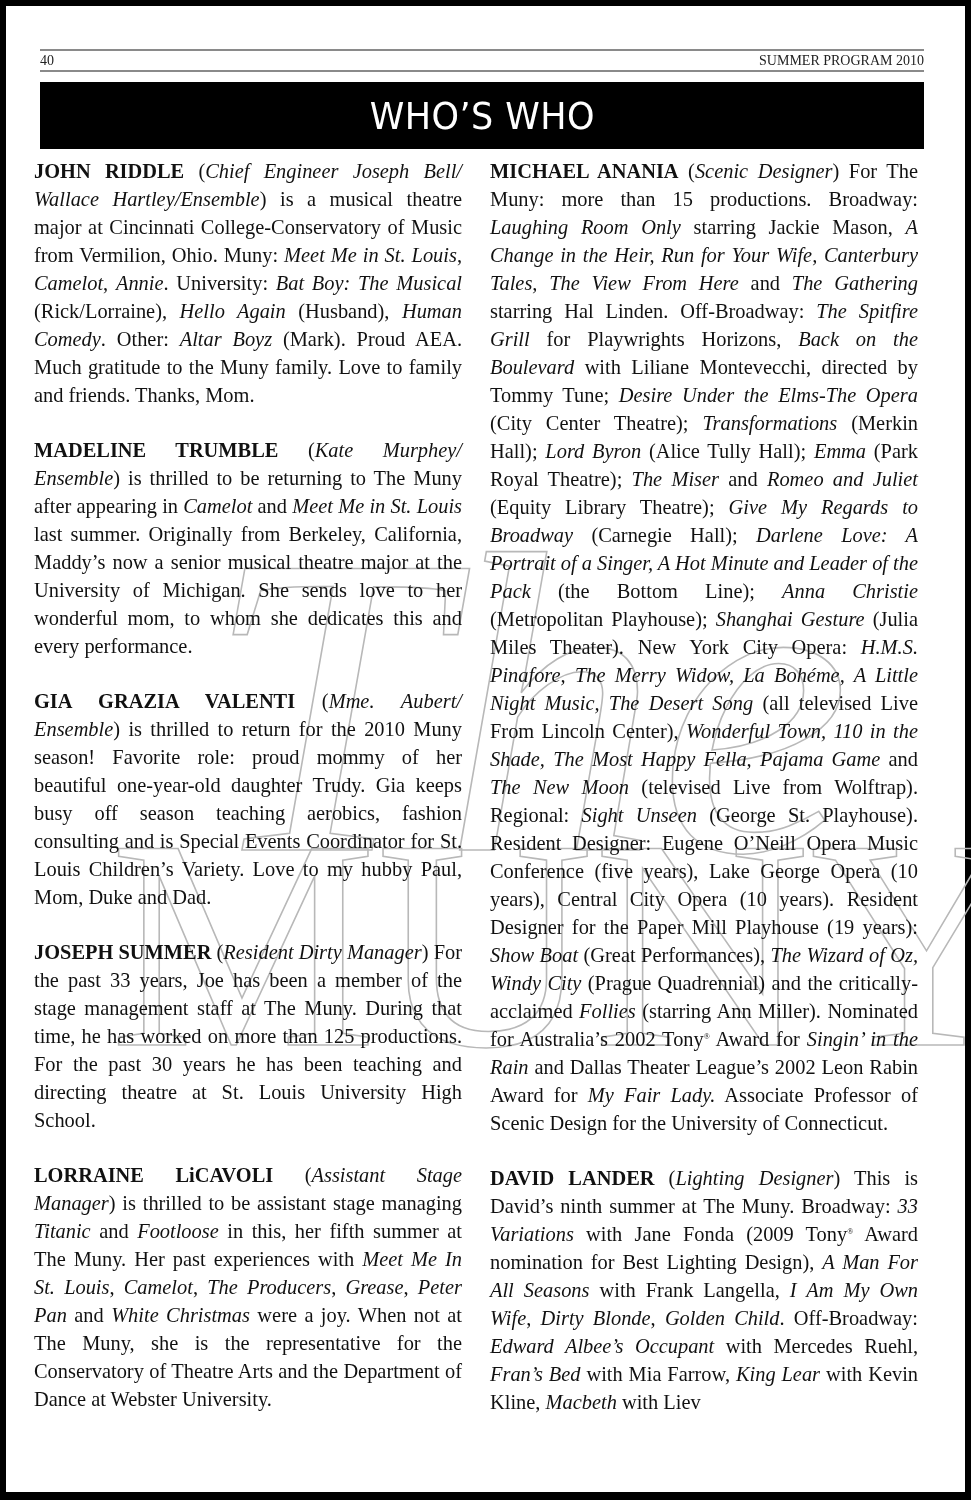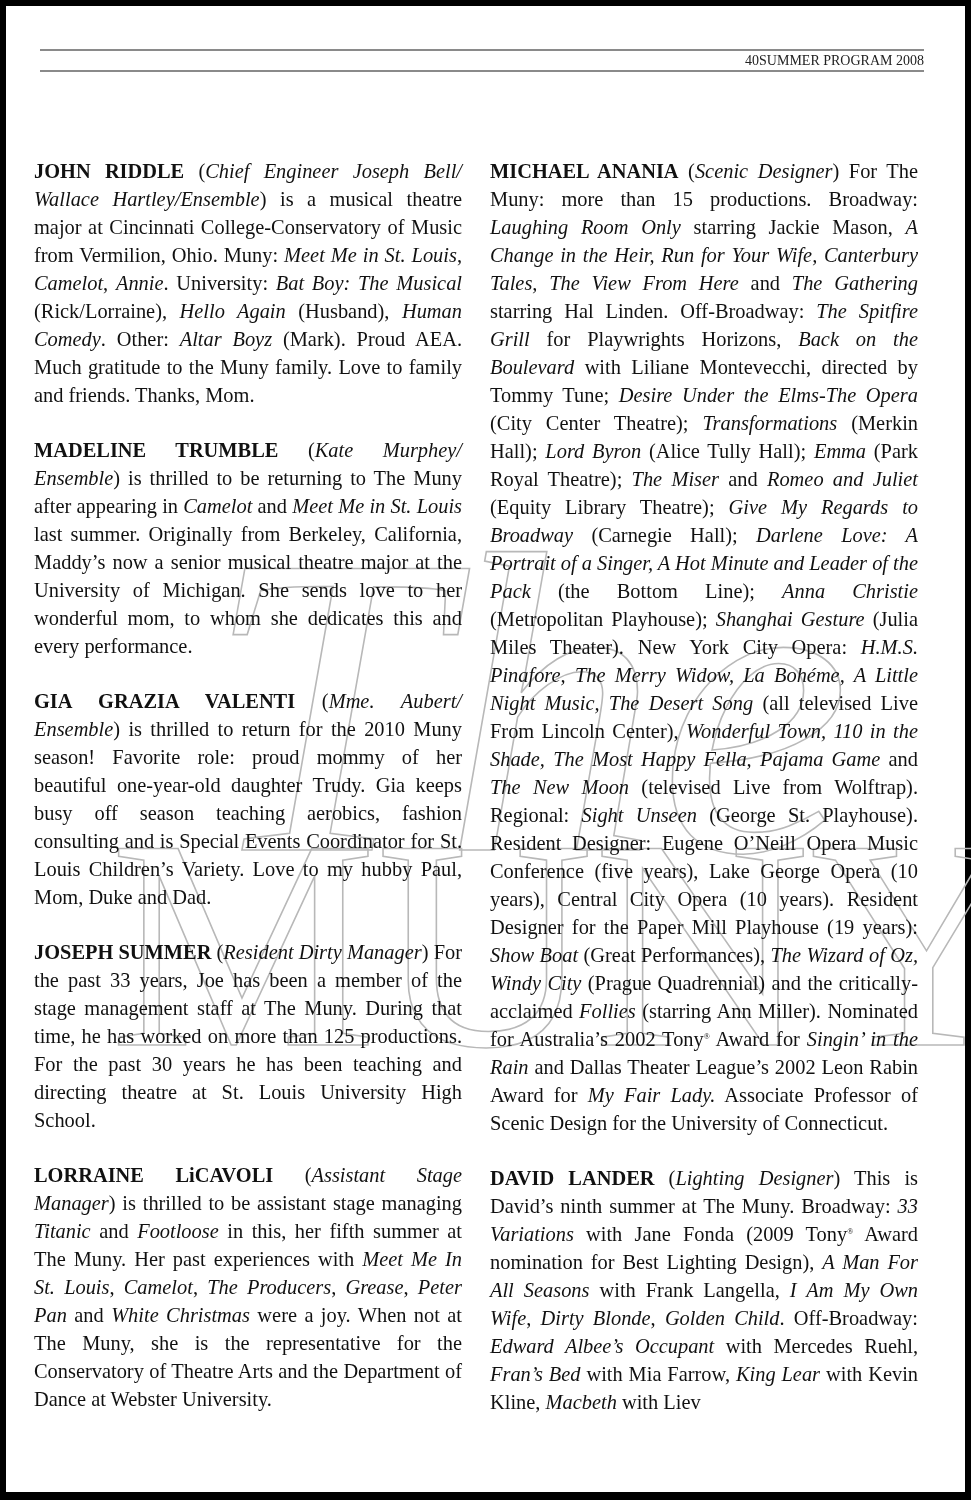--- a/index.html
+++ b/index.html
@@ -7,21 +7,21 @@
   .frame {
     position: absolute; left: 0; top: 0; width: 971px; height: 1500px;
     box-sizing: border-box; border: 6px solid #000; border-bottom-width: 8px; background: #fff;
   }
   .rule { position: absolute; left: 34px; width: 884px; height: 2px; background: #8a8a8a; }
   .rule.top { top: 43px; }
   .rule.bottom { top: 64px; }
   .running-head {
     position: absolute; left: 34px; top: 46px; width: 884px; height: 18px;
     font-family: "Liberation Serif", serif; font-size: 14px; color: #222;
-    display: flex; justify-content: flex-end; align-items: center;
+    display: flex; justify-content: space-between; align-items: center;
   }
   .title-bar {
     position: absolute; left: 34px; top: 76px; width: 884px; height: 67px;
     background: #000; display: flex; align-items: center; justify-content: center;
   }
   .title-bar h1 {
     margin: 0; color: #fff; font-family: "DejaVu Sans", sans-serif; font-weight: normal;
     font-size: 38px; letter-spacing: 0.5px; transform: scaleX(0.92);
   }
   .watermark { position: absolute; left: 0; top: 0; width: 971px; height: 1500px; pointer-events: none; }
@@ -38,24 +38,27 @@
   .bio i { font-style: italic; }
   sup.reg { font-size: 8px; vertical-align: top; position: relative; top: -2px; }
 </style>
 </head>
 <body>
 
 <div class="frame">
   <div class="rule top"></div>
   <div class="running-head">
     <span>40</span>
-    <span>SUMMER PROGRAM 2008</span>
+    <span>SUMMER PROGRAM 2010</span>
   </div>
   <div class="rule bottom"></div>
 
+  <div class="title-bar">
+    <h1>WHO’S WHO</h1>
+  </div>
 </div>
 
 <svg class="watermark" viewBox="0 0 971 1500">
   <g fill="none" stroke="#b8b8b8" stroke-width="1.6" font-family="Liberation Serif, serif">
     <text x="205" y="850" font-size="430" font-style="italic">The</text>
     <text x="110" y="1045" font-size="300">MUNY</text>
   </g>
 </svg>
 
 <div class="columns">

